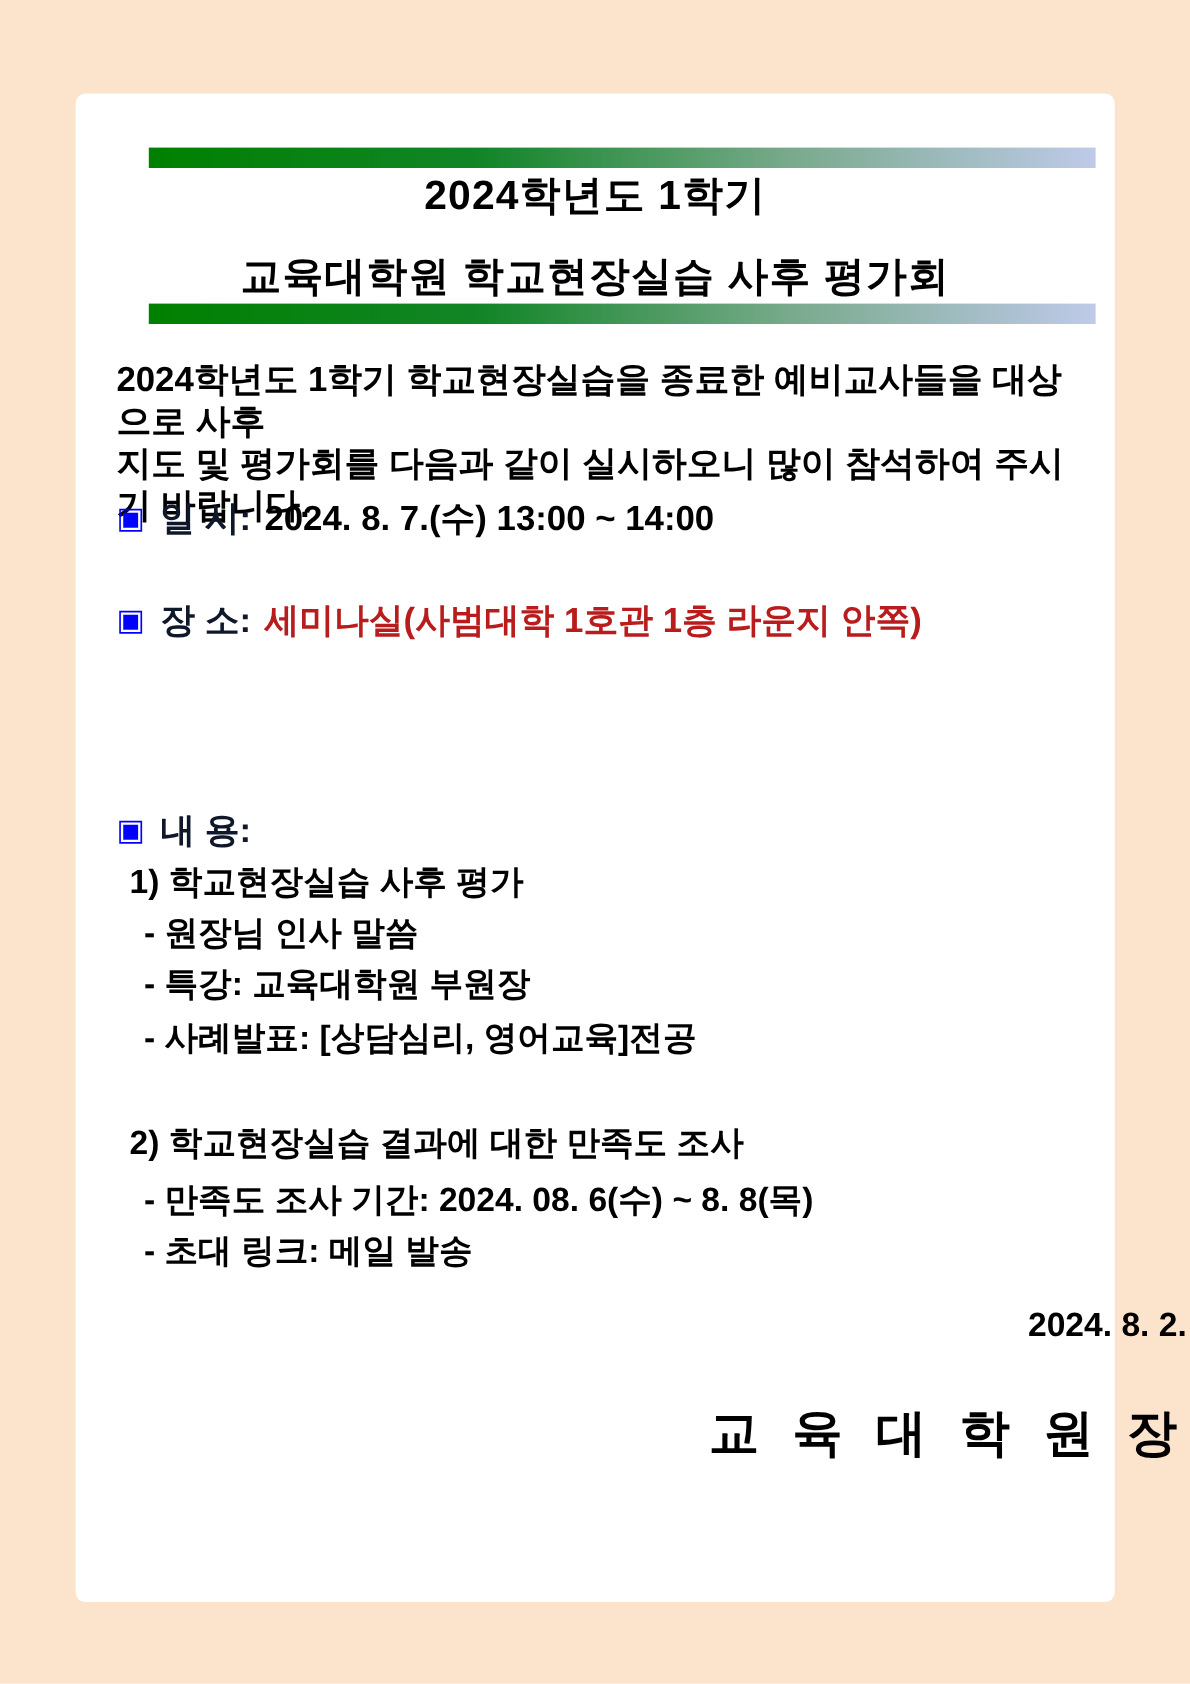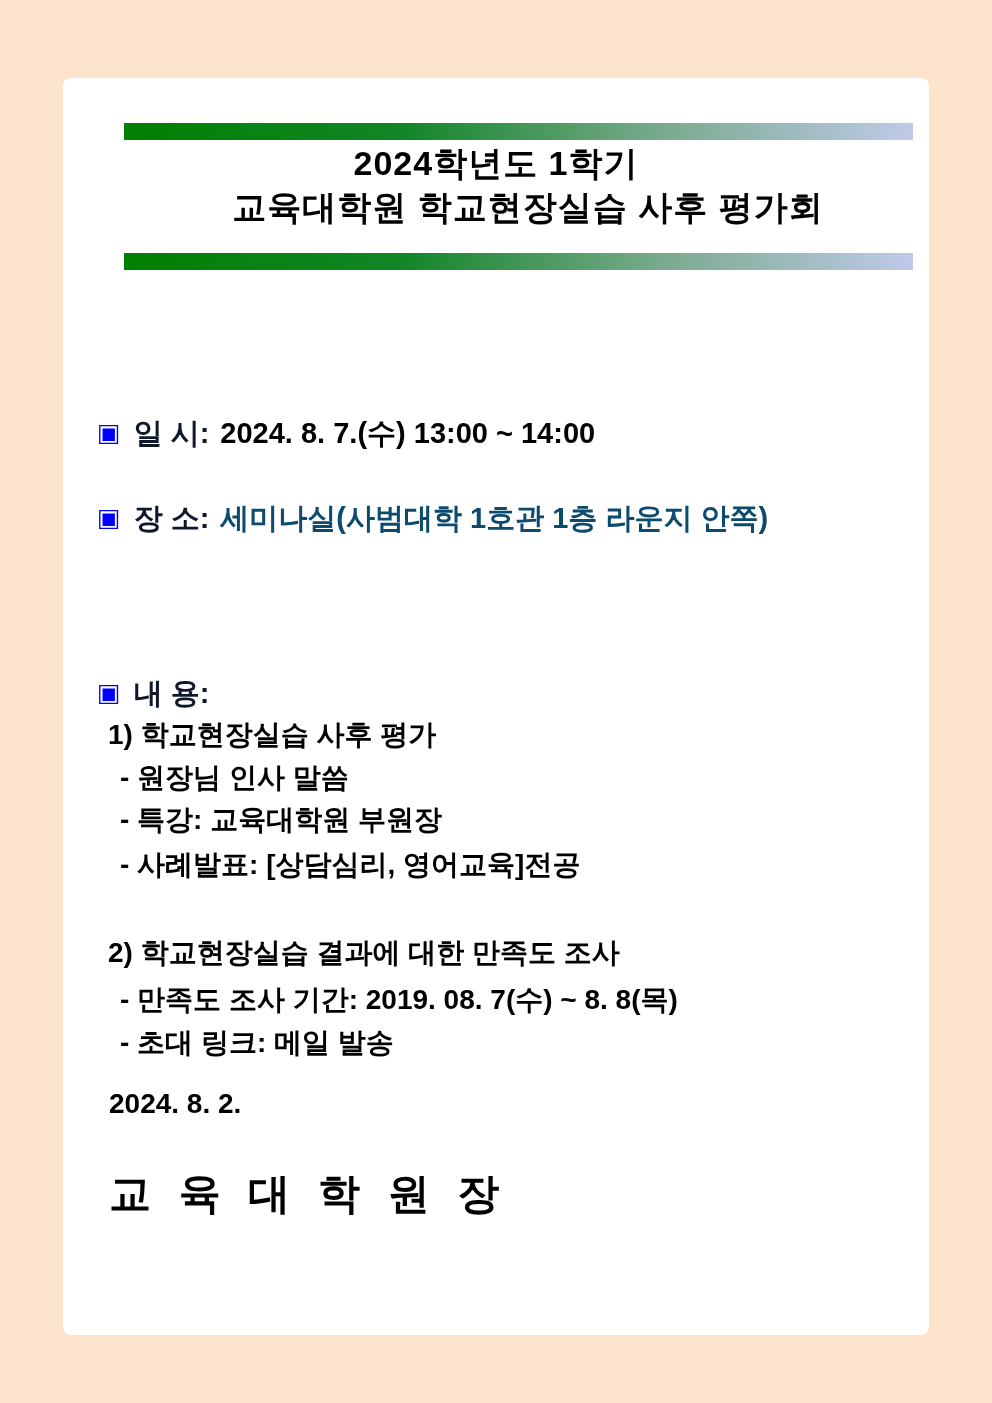--- a/index.html
+++ b/index.html
@@ -17,67 +17,68 @@
     position:absolute; left:61px; width:789px; height:17px;
     background:linear-gradient(90deg,#008000 0%,#128527 35%,#79aa8d 68%,#bfcae9 100%);
   }
   .bar-top { top:45px; }
   .bar-bottom { top:175px; }
   .title {
     position:absolute; left:0; width:100%; text-align:center;
     font-size:34px; line-height:1.05; letter-spacing:1px; white-space:nowrap;
   }
   .title-1 { top:68px; }
-  .title-2 { top:112px;margin-left:32px; }
+  .title-2 { top:136px; }
   .intro {
     position:absolute; top:222px; left:34px; width:802px;
     font-size:29px; line-height:35px; margin:0;
   }
   .line { position:absolute; font-size:29px; line-height:1.1; white-space:nowrap; }
   .info { left:34px; }
   .list-heading { left:45px; font-size:28px; }
   .list-item { left:57px; font-size:28px;text-align:right; }
   .marker { color:#0000ff; font-size:25px; margin-right:13px; vertical-align:2px; }
   .label { color:#0f172a; margin-right:11px; }
-  .value-blue { color:#0c4a6e; }
-  .center { left:2px; width:100%; text-align:left;padding-left:44px; }
+  .value-blue { color:#b91c1c; }
+  .center { left:16px; width:100%; text-align:right;padding-left:44px; }
   .date-line { font-size:28px; }
   .signature-line { font-size:42px; letter-spacing:8px; }
 </style>
 </head>
 <body>
 
 <div class="page">
   <div class="card">
 
     <div class="bar bar-top"></div>
     <div class="title title-1">2024학년도 1학기</div>
     <div class="title title-2">교육대학원 학교현장실습 사후 평가회</div>
     <div class="bar bar-bottom"></div>
 
+    <p class="intro"><span>2024학년도 1학기 학교현장실습을 종료한 예비교사들을 대상으로 사후</span><br><span>지도 및 평가회를 다음과 같이 실시하오니 많이 참석하여 주시기 바랍니다.</span></p>
 
     <div class="line info" style="top:340px">
       <span class="marker">▣</span><span class="label">일 시:</span><span class="value">2024. 8. 7.(수) 13:00 ~ 14:00</span>
     </div>
 
     <div class="line info" style="top:425px">
       <span class="marker">▣</span><span class="label">장 소:</span><span class="value value-blue">세미나실(사범대학 1호관 1층 라운지 안쪽)</span>
     </div>
 
 
     <div class="line info" style="top:600px">
       <span class="marker">▣</span><span class="label">내 용:</span>
     </div>
 
     <div class="line list-heading" style="top:642px">1) 학교현장실습 사후 평가</div>
     <div class="line list-item" style="top:685px">- 원장님 인사 말씀</div>
     <div class="line list-item" style="top:727px">- 특강: 교육대학원 부원장</div>
     <div class="line list-item" style="top:772px">- 사례발표: [상담심리, 영어교육]전공</div>
 
     <div class="line list-heading" style="top:860px">2) 학교현장실습 결과에 대한 만족도 조사</div>
-    <div class="line list-item" style="top:907px">- 만족도 조사 기간: 2019. 08. 7(수) ~ 8. 8(목)</div>
+    <div class="line list-item" style="top:907px">- 만족도 조사 기간: 2024. 08. 6(수) ~ 8. 8(목)</div>
     <div class="line list-item" style="top:950px">- 초대 링크: 메일 발송</div>
 
     <div class="line center date-line" style="top:1011px">2024. 8. 2.</div>
     <div class="line center signature-line" style="top:1093px">교 육 대 학 원 장</div>
 
   </div>
 </div>
 
 </body></html>

